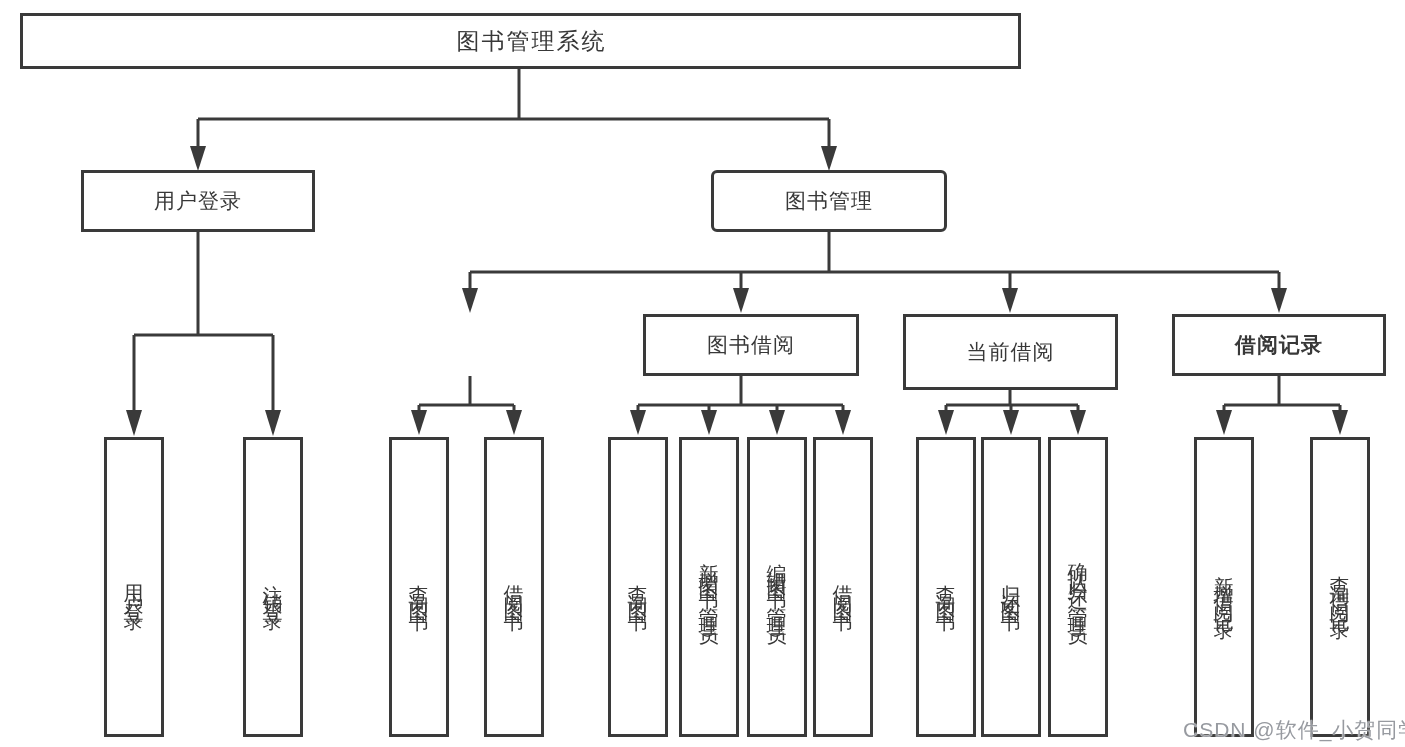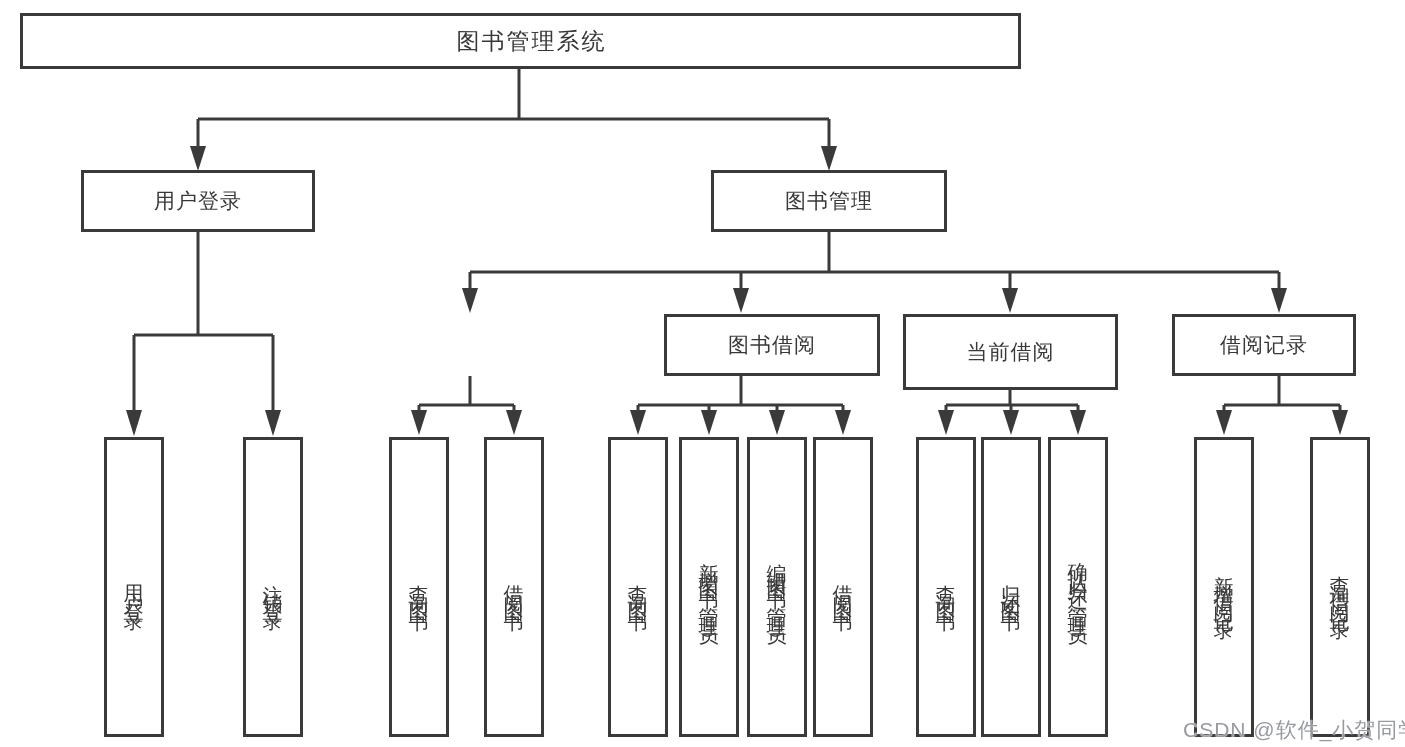--- a/index.html
+++ b/index.html
@@ -87,31 +87,31 @@
     </g>
   </svg>
 
   <div class="box h-box root-box" style="left:20px;top:13px;width:1001px;height:56px;">
     <span>图书管理系统</span>
   </div>
 
   <div class="box h-box" style="left:81px;top:170px;width:234px;height:62px;">
     <span>用户登录</span>
   </div>
-  <div class="box h-box" style="left:711px;top:170px;width:236px;height:62px;">
+  <div class="box h-box" style="left:711px;top:170px;width:236px;height:62px;border-radius:6px;">
     <span>图书管理</span>
   </div>
 
-  <div class="box h-box" style="left:664px;top:314px;width:216px;height:62px;">
+  <div class="box h-box" style="left:643px;top:314px;width:216px;height:62px;">
     <span>图书借阅</span>
   </div>
   <div class="box h-box" style="left:903px;top:314px;width:215px;height:76px;">
     <span>当前借阅</span>
   </div>
-  <div class="box h-box" style="left:1172px;top:314px;width:184px;height:62px;">
+  <div class="box h-box" style="left:1172px;top:314px;width:214px;height:62px;font-weight:bold;">
     <span>借阅记录</span>
   </div>
 
   <div class="box v-box" style="left:104px;top:437px;width:60px;height:300px;">
     <span class="vtext">用户登录</span>
   </div>
   <div class="box v-box" style="left:243px;top:437px;width:60px;height:300px;">
     <span class="vtext">注销登录</span>
   </div>
 

